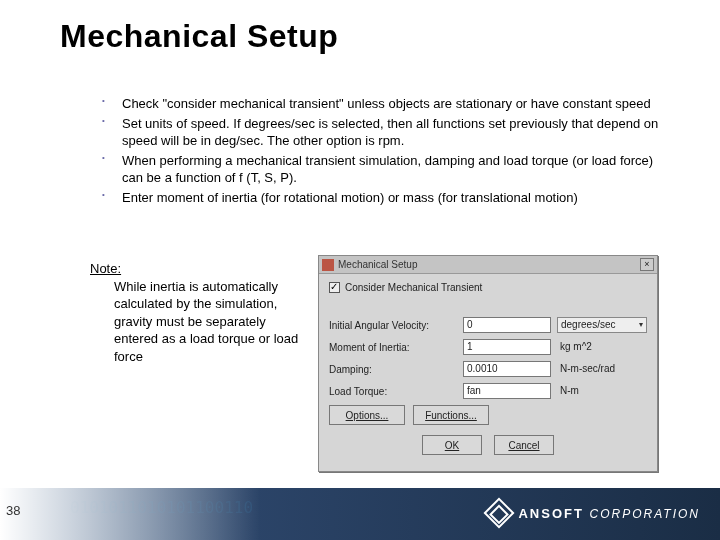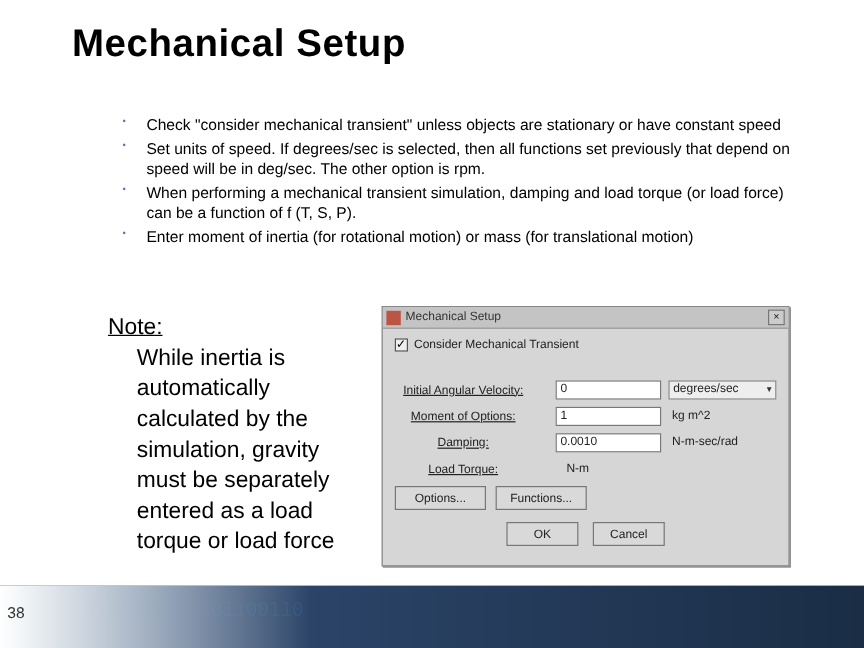--- a/index.html
+++ b/index.html
@@ -36,21 +36,21 @@
     content: "•";
     position: absolute;
     left: 2px; top: 1px;
     font-size: 8px;
     color: #6a6aa8;
   }
   .note-block {
     position: absolute;
     left: 90px; top: 260px;
     width: 210px;
-    font-size: 19px;
+    font-size: 13px;
     line-height: 1.35;
   }
   .note-label { text-decoration: underline; }
   .note-body { padding-left: 24px; }
 
   
   .dialog {
     position: absolute;
     left: 318px; top: 255px;
     width: 340px;
@@ -99,21 +99,21 @@
     position: absolute;
     left: 0; top: -2px;
     font-size: 10px;
     color: #000;
   }
   .form-row {
     display: flex;
     align-items: center;
     margin-bottom: 6px;
   }
-  .form-label { width: 134px; text-align: center; padding-right: 20px; text-decoration: underline; }
+  .form-label { width: 134px; text-align: left; padding-right: 20px; }
   .form-input {
     flex: 1;
     height: 16px;
     background: #fff;
     border: 1px solid #777;
     padding: 0 3px;
     font-size: 10px;
     line-height: 14px;
   }
   .form-unit {
@@ -143,20 +143,21 @@
   .btn {
     height: 20px;
     min-width: 76px;
     background: #d9d9d9;
     border: 1px solid #777;
     font-size: 10px;
     display: flex;
     align-items: center;
     justify-content: center;
     padding: 0 8px;
+    text-decoration: underline;
   }
   .btn.small { min-width: 60px; }
 
   
   .footer {
     position: absolute;
     left: 0; bottom: 0;
     width: 720px; height: 52px;
     background: linear-gradient(90deg, #4a6a90 0%, #2b4468 35%, #1a2d45 100%);
     overflow: hidden;
@@ -246,43 +247,51 @@
 
     <div class="form-row">
       <span class="form-label">Initial Angular Velocity:</span>
       <span class="form-input">0</span>
       <span class="form-unit">
         <span>degrees/sec</span>
         <span class="caret">▾</span>
       </span>
     </div>
     <div class="form-row">
-      <span class="form-label">Moment of Options:</span>
+      <span class="form-label">Moment of Inertia:</span>
       <span class="form-input">1</span>
       <span class="form-unit plain">kg m^2</span>
     </div>
     <div class="form-row">
       <span class="form-label">Damping:</span>
       <span class="form-input">0.0010</span>
       <span class="form-unit plain">N-m-sec/rad</span>
     </div>
     <div class="form-row">
       <span class="form-label">Load Torque:</span>
+      <span class="form-input">fan</span>
       <span class="form-unit plain">N-m</span>
     </div>
 
     <div class="btn-row">
       <span class="btn">Options...</span>
       <span class="btn">Functions...</span>
     </div>
     <div class="btn-row right">
       <span class="btn small">OK</span>
       <span class="btn small">Cancel</span>
     </div>
   </div>
 </div>
 
 <div class="footer">
   <div class="footer-digits">0101011010101100110</div>
   <div class="footer-fade"></div>
+  <div class="footer-logo">
+    <span class="logo-mark"></span>
+    <span class="logo-text">
+      <span>ANSOFT</span>
+      <span class="corp">CORPORATION</span>
+    </span>
+  </div>
 </div>
 
 <div class="page-num">38</div>
 
 </body></html>

